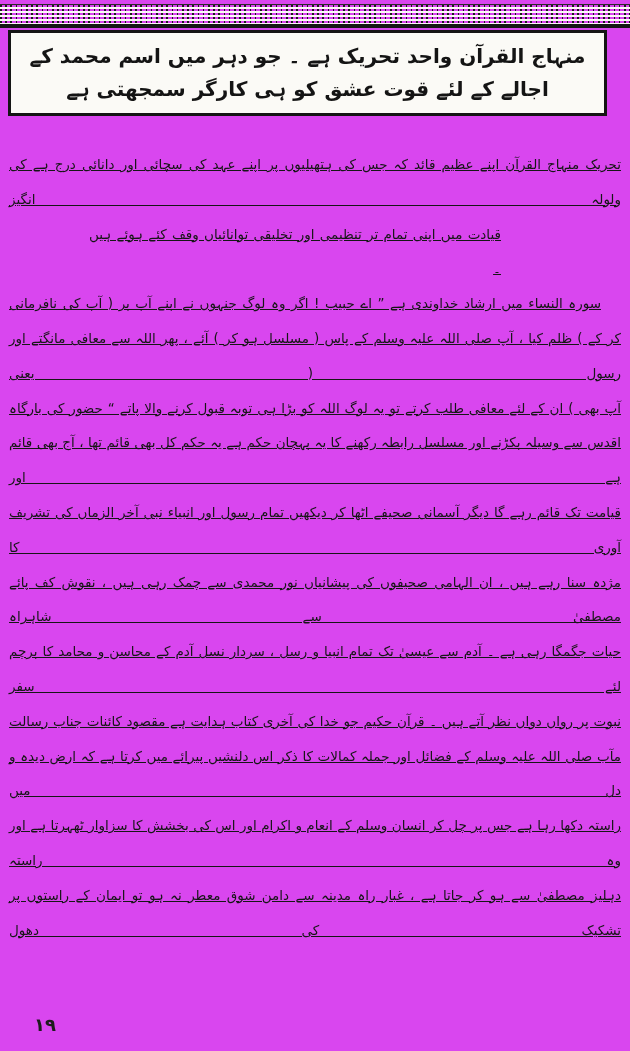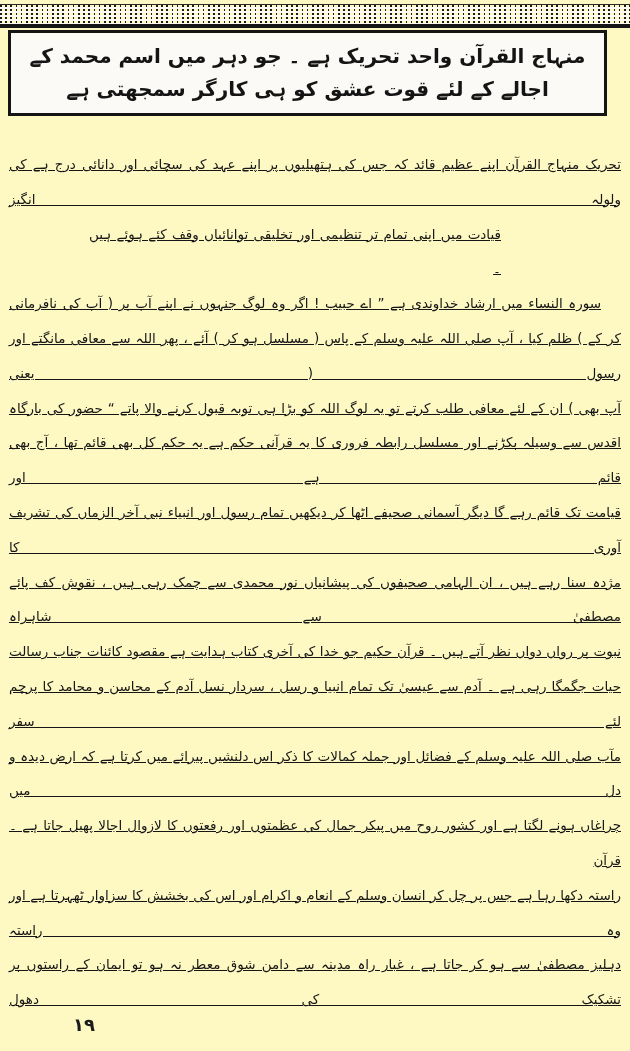--- a/index.html
+++ b/index.html
@@ -4,21 +4,21 @@
 <style>
   html,body{margin:0;padding:0;}
   body{
     width:630px;height:1051px;
     background:#e9e7e2;
     font-family:"DejaVu Sans", sans-serif;
   }
   .page{
     position:relative;
     width:630px;height:1051px;
-    background:#fef9c3;
+    background:#d946ef;
     color:#191919;
     overflow:hidden;
     direction:rtl;
   }
   
   .band{
     position:absolute;top:4px;left:0;width:630px;height:19px;
     background-image:
       repeating-linear-gradient(to bottom, rgba(251,250,246,0) 0 2.4px, #fbfaf6 2.4px 4px),
       repeating-linear-gradient(to right, #1b1b1b 0 1.6px, rgba(0,0,0,0) 1.6px 5.2px);
@@ -53,21 +53,20 @@
   }
   .line.open{ padding-right:20px; }
   .line.end{
     padding-right:120px;padding-left:80px;
   }
   
   .footer-page{
     position:absolute;top:1014px;left:34px;
     font-size:18px;font-weight:bold;color:#1c1c1c;
     direction:rtl;
-    margin-left:39px;
   }
   .footer-date{
     position:absolute;top:1022px;right:18px;
     font-size:13px;font-weight:bold;color:#222;
     direction:rtl;
     margin-top:32px;
   }
 </style>
 </head>
 <body>
@@ -79,27 +78,26 @@
   <div class="header-box">
     <div class="header-text">منہاج القرآن واحد تحریک ہے ۔ جو دہر میں اسم محمد کے اجالے کے لئے قوت عشق کو ہی کارگر سمجھتی ہے</div>
   </div>
 
   <div class="body-block">
       <div class="line justify">تحریک منہاج القرآن اپنے عظیم قائد کہ جس کی ہتھیلیوں پر اپنے عہد کی سچائی اور دانائی درج ہے کی ولولہ انگیز</div>
       <div class="line end">قیادت میں اپنی تمام تر تنظیمی اور تخلیقی توانائیاں وقف کئے ہوئے ہیں ۔</div>
       <div class="line open">سورہ النساء میں ارشاد خداوندی ہے ” اے حبیب ! اگر وہ لوگ جنہوں نے اپنے آپ پر ( آپ کی نافرمانی</div>
       <div class="line justify">کر کے ) ظلم کیا ، آپ صلی اللہ علیہ وسلم کے پاس ( مسلسل ہو کر ) آئے ، پھر اللہ سے معافی مانگتے اور رسول ( یعنی</div>
       <div class="line justify">آپ بھی ) ان کے لئے معافی طلب کرتے تو یہ لوگ اللہ کو بڑا ہی توبہ قبول کرنے والا پاتے “ حضور کی بارگاہ</div>
-      <div class="line justify">اقدس سے وسیلہ پکڑنے اور مسلسل رابطہ فروری کا یہ قرآنی حکم ہے یہ حکم کل بھی قائم تھا ، آج بھی قائم ہے اور</div>
+      <div class="line justify">اقدس سے وسیلہ پکڑنے اور مسلسل رابطہ رکھنے کا یہ پہچان حکم ہے یہ حکم کل بھی قائم تھا ، آج بھی قائم ہے اور</div>
       <div class="line justify">قیامت تک قائم رہے گا دیگر آسمانی صحیفے اٹھا کر دیکھیں تمام رسول اور انبیاء نبی آخر الزماں کی تشریف آوری کا</div>
       <div class="line justify">مژدہ سنا رہے ہیں ، ان الہامی صحیفوں کی پیشانیاں نور محمدی سے چمک رہی ہیں ، نقوش کف پائے مصطفیٰ سے شاہراہ</div>
+      <div class="line justify">حیات جگمگا رہی ہے ۔ آدم سے عیسیٰ تک تمام انبیا و رسل ، سردار نسل آدم کے محاسن و محامد کا پرچم لئے سفر</div>
       <div class="line justify">نبوت پر رواں دواں نظر آتے ہیں ۔ قرآن حکیم جو خدا کی آخری کتاب ہدایت ہے مقصود کائنات جناب رسالت</div>
-      <div class="line justify">حیات جگمگا رہی ہے ۔ آدم سے عیسیٰ تک تمام انبیا و رسل ، سردار نسل آدم کے محاسن و محامد کا پرچم لئے سفر</div>
       <div class="line justify">مآب صلی اللہ علیہ وسلم کے فضائل اور جملہ کمالات کا ذکر اس دلنشیں پیرائے میں کرتا ہے کہ ارض دیدہ و دل میں</div>
-      <div class="line justify">چراغاں ہونے لگتا ہے اور کشور روح میں پیکر جمال کی عظمتوں اور رفعتوں کا لازوال اجالا پھیل جاتا ہے ۔ قرآن</div>
       <div class="line justify">راستہ دکھا رہا ہے جس پر چل کر انسان وسلم کے انعام و اکرام اور اس کی بخشش کا سزاوار ٹھہرتا ہے اور وہ راستہ</div>
       <div class="line justify">دہلیز مصطفیٰ سے ہو کر جاتا ہے ، غبار راہ مدینہ سے دامن شوق معطر نہ ہو تو ایمان کے راستوں پر تشکیک کی دھول</div>
     </div>
 
   <div class="footer-date">جنوری ، فروری ۹۲ء</div>
 
   <div class="footer-page">۱۹</div>
 
 </div>
 

